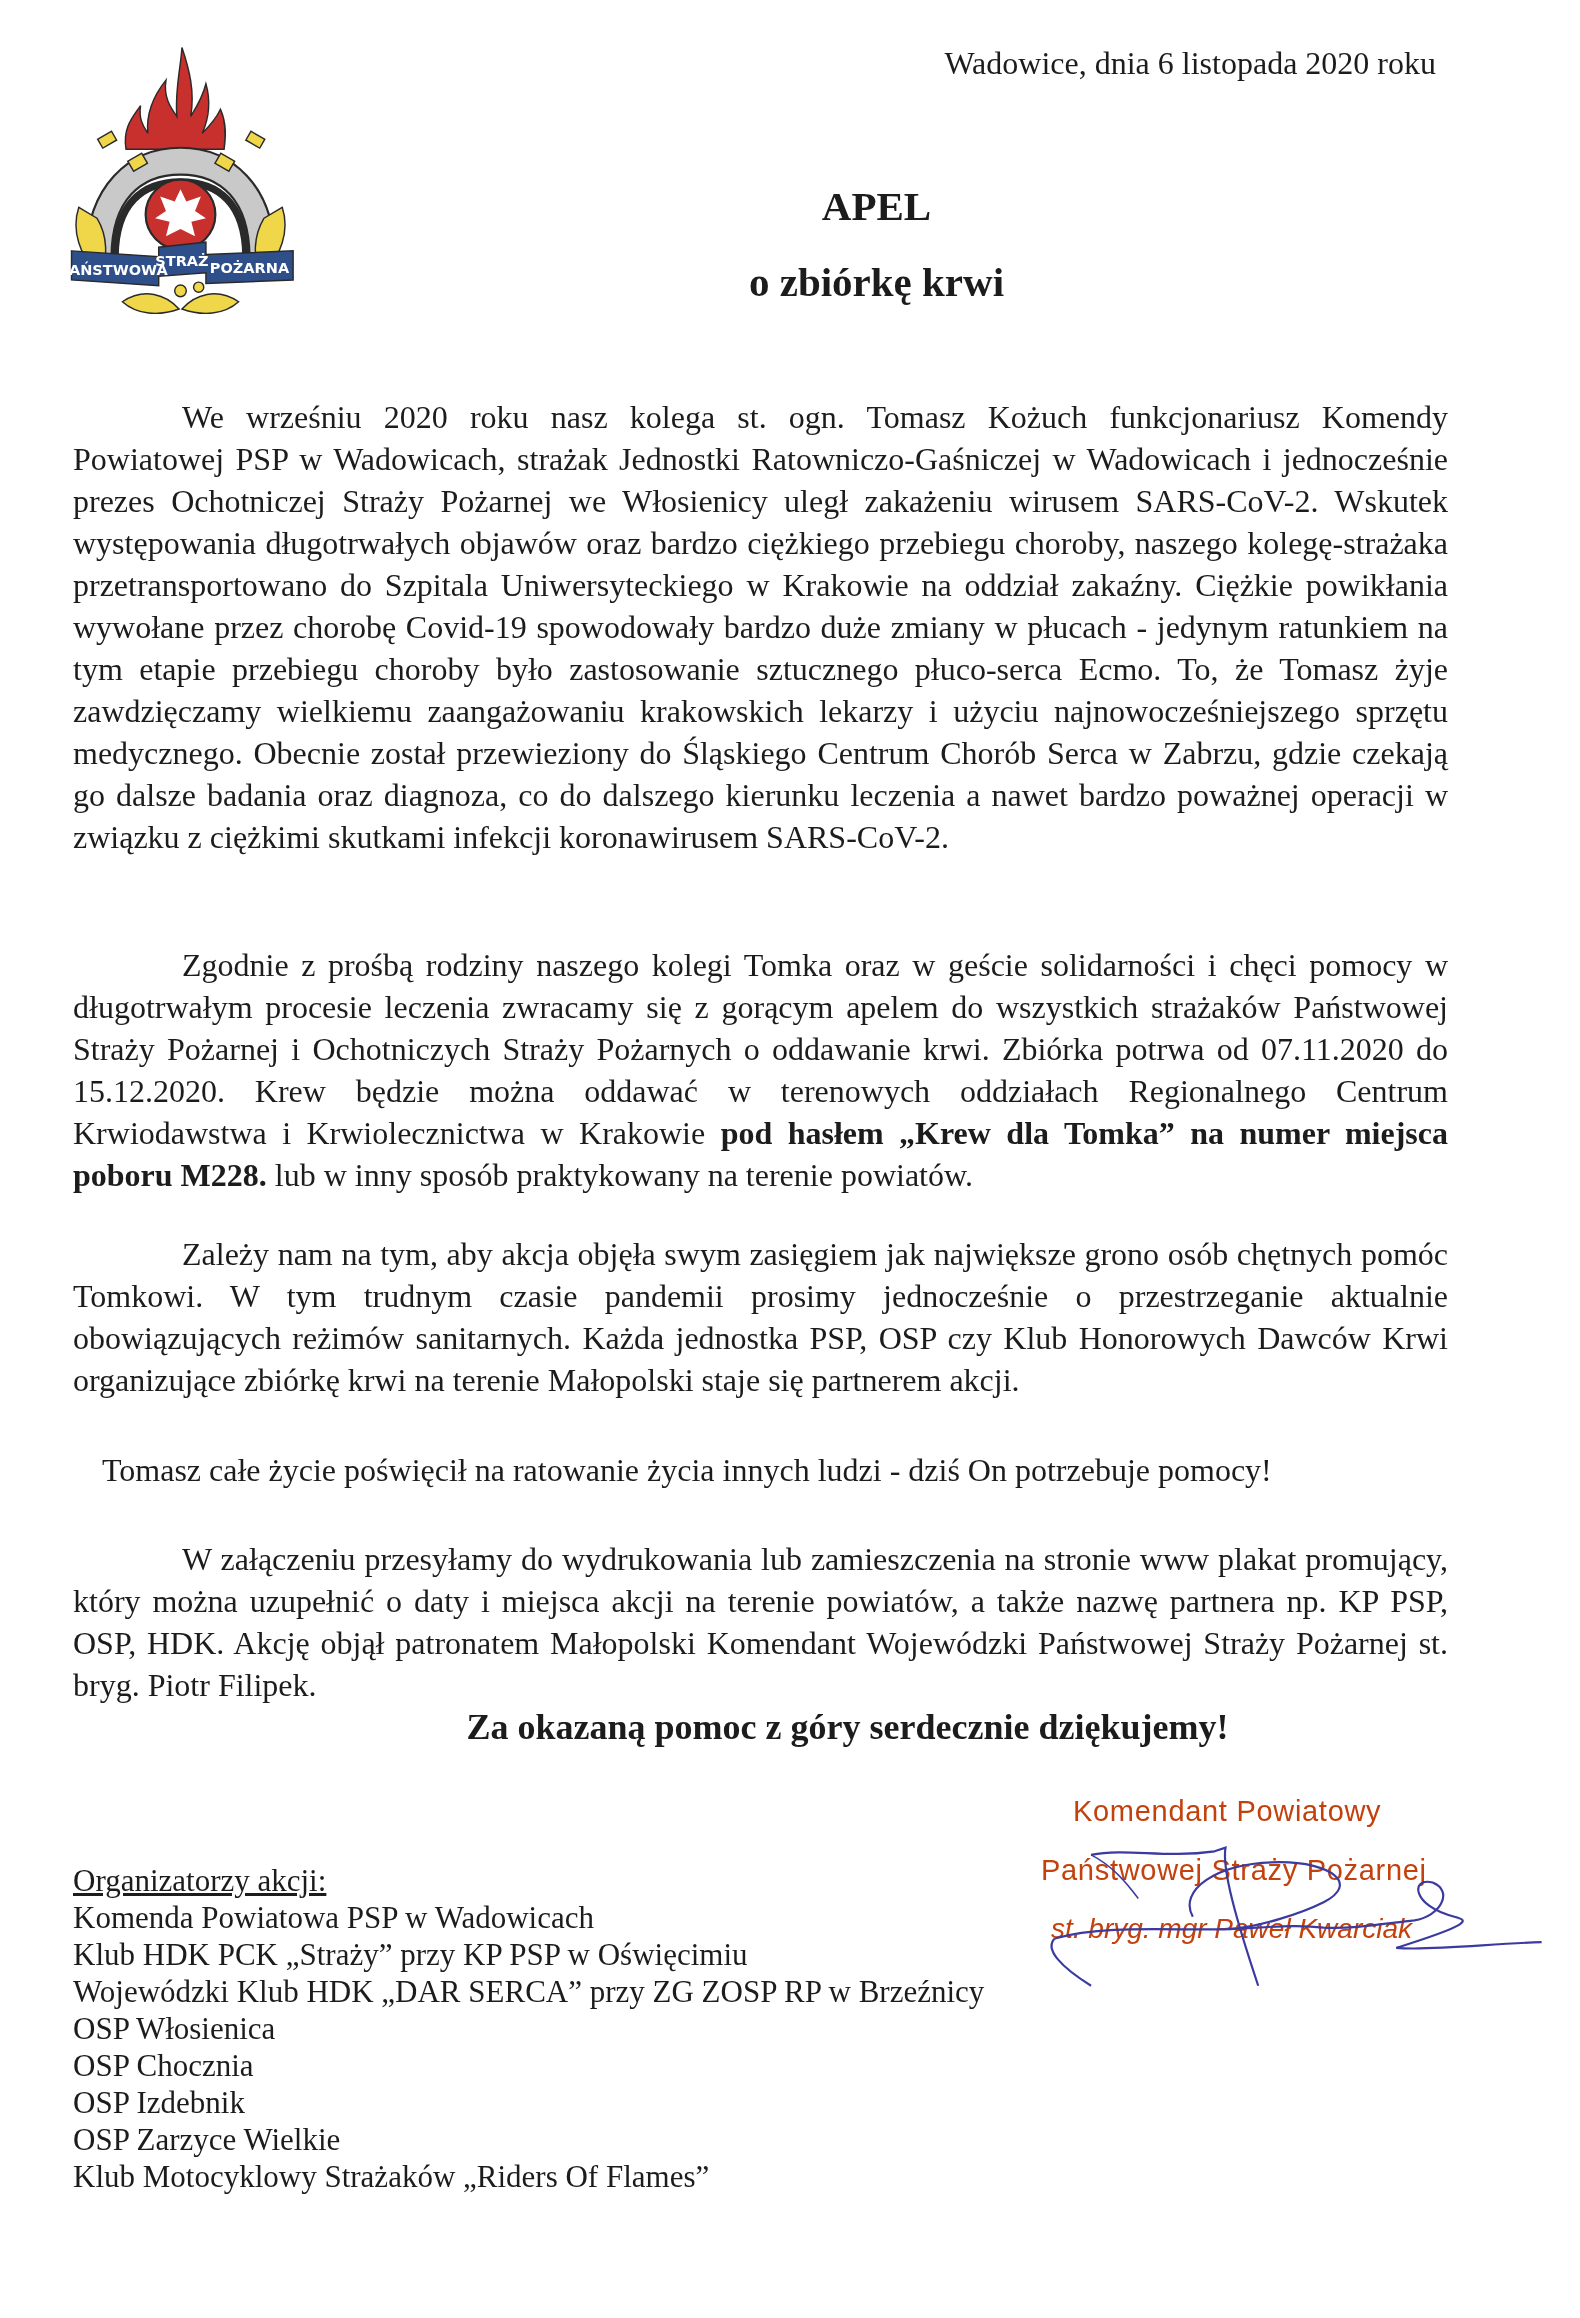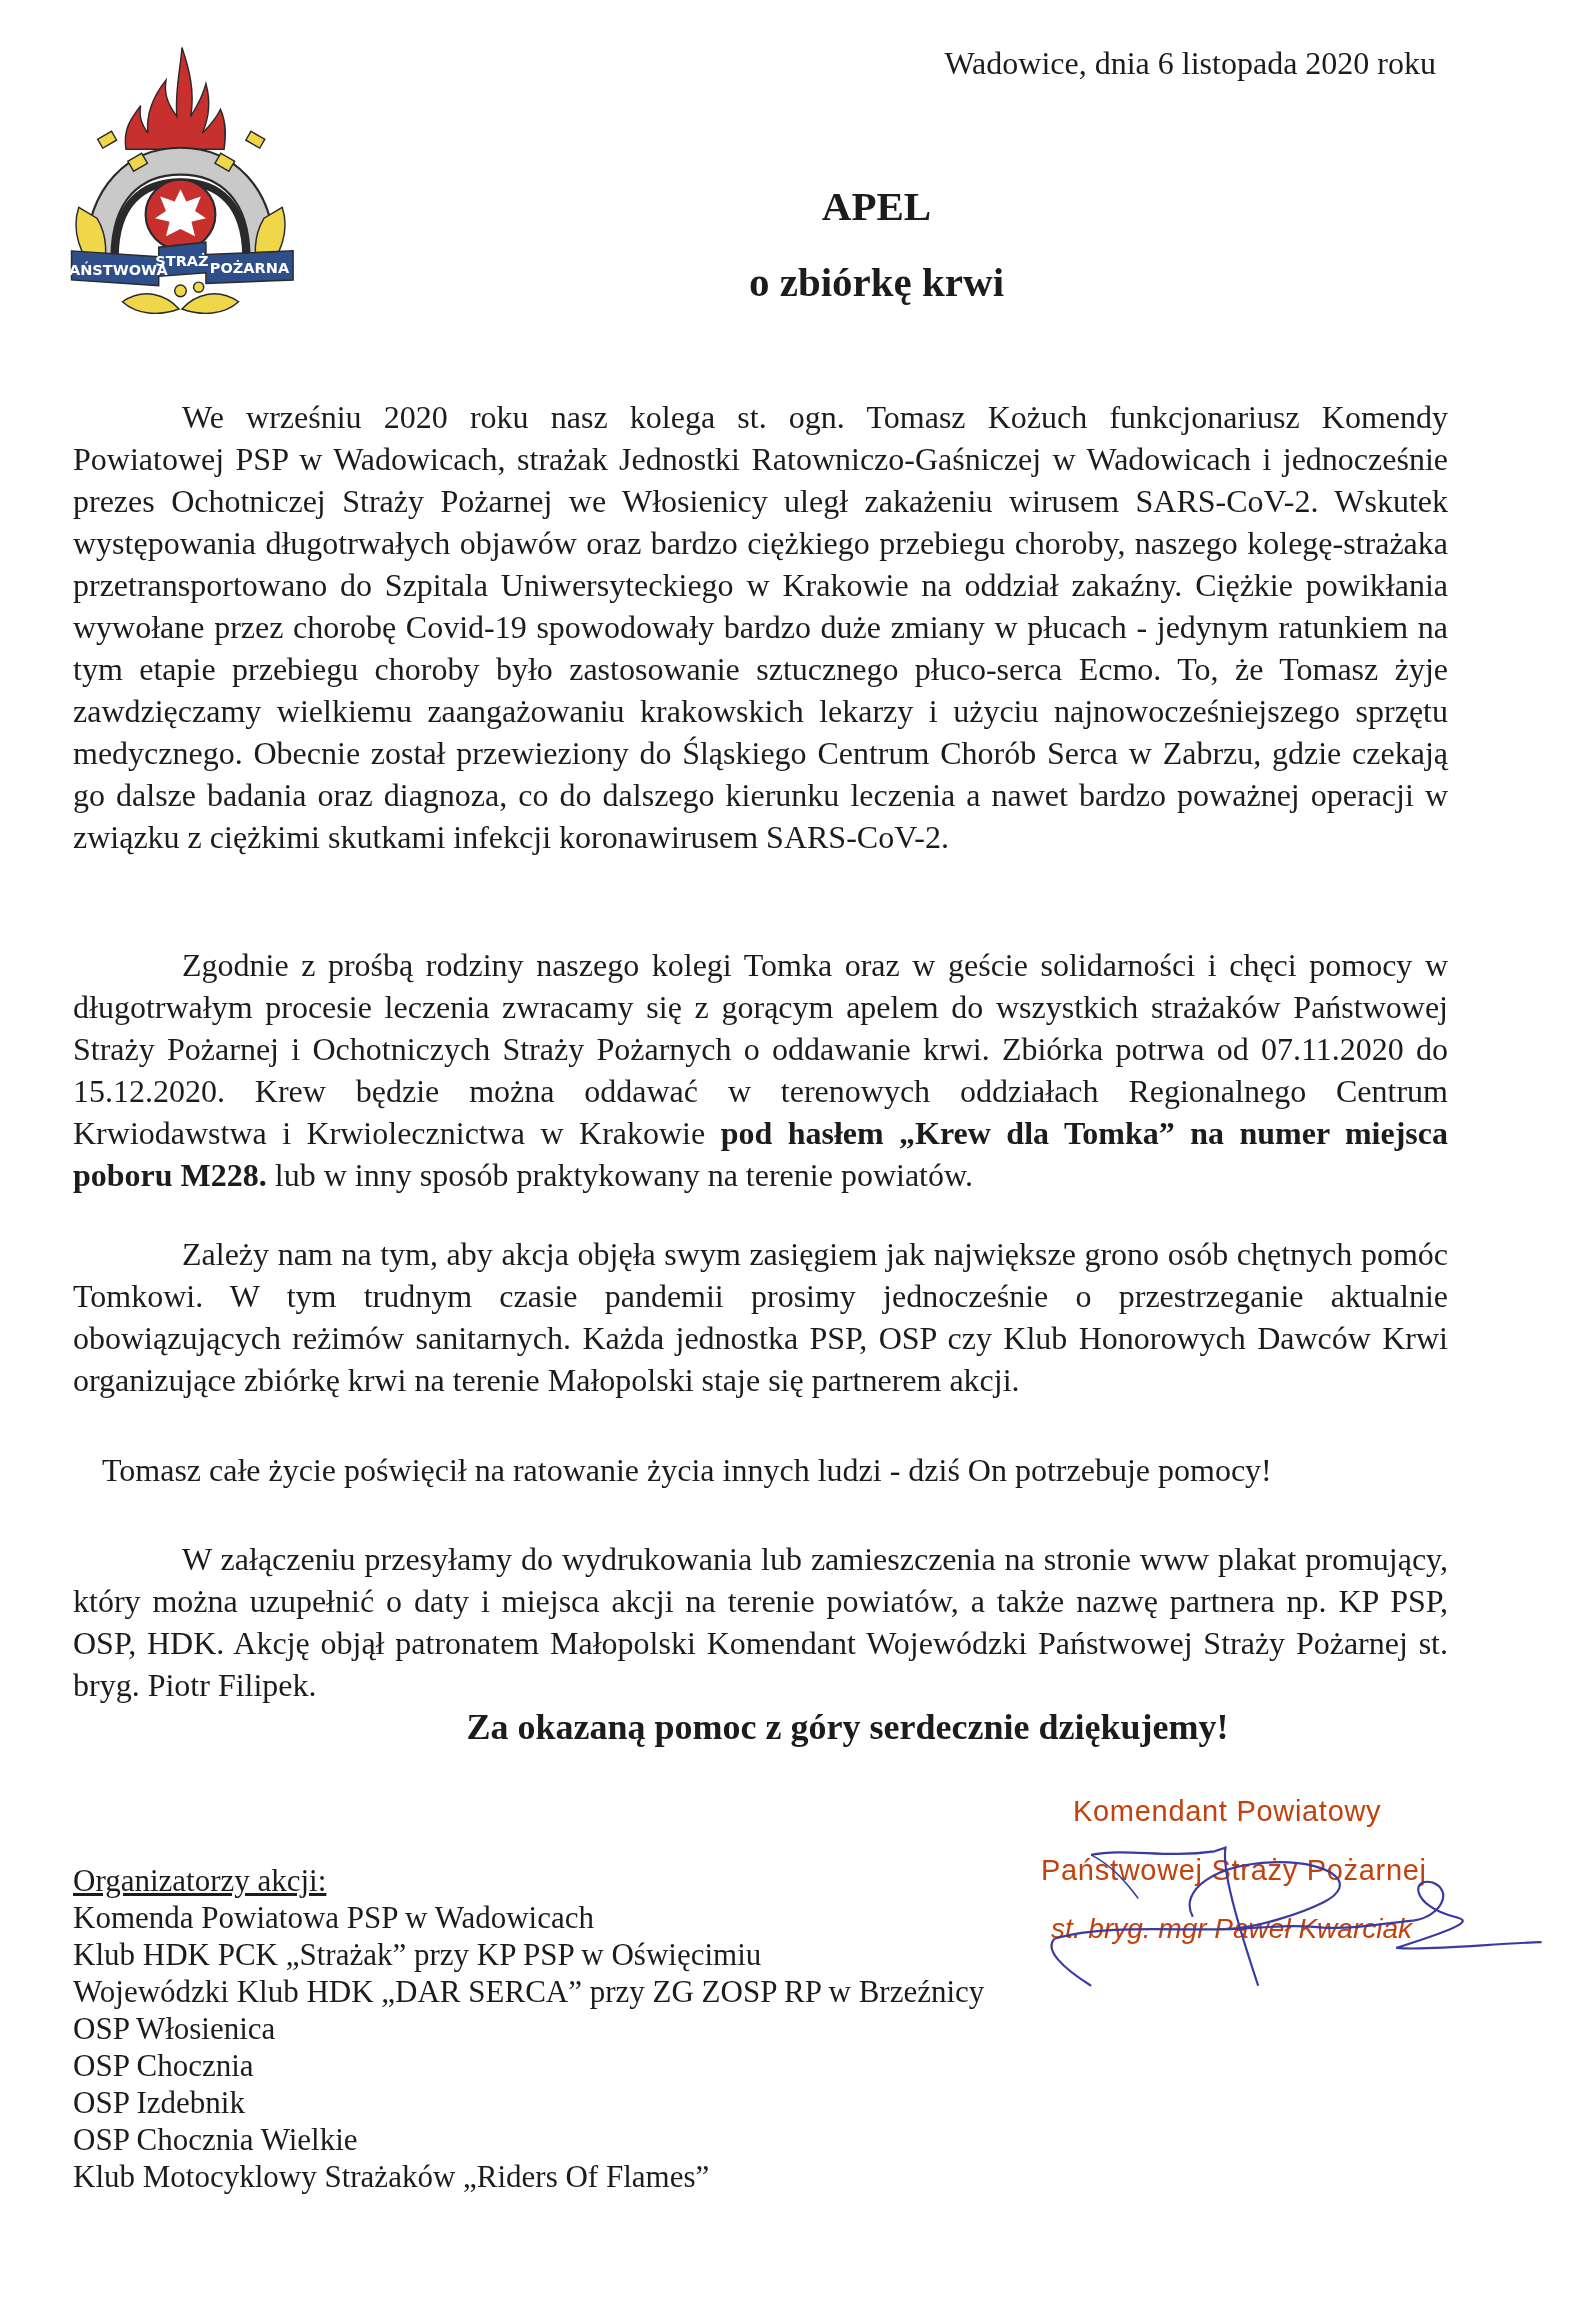--- a/index.html
+++ b/index.html
@@ -99,21 +99,21 @@
     <path d="M100,110 C130,125 150,150 165,170" fill="none" stroke="#3b3aa0" stroke-width="2"></path>
     <path d="M240,195 C220,160 270,120 360,120 C430,120 470,150 420,175 C390,190 330,210 290,212" fill="none" stroke="#3b3aa0" stroke-width="3"></path>
     <path d="M50,225 C120,205 220,215 290,212 C340,210 380,205 420,210 C460,212 500,205 545,200 C580,195 600,160 570,148 C540,140 540,180 600,195 C620,200 625,205 520,238 C570,242 650,232 720,230" fill="none" stroke="#3b3aa0" stroke-width="3"></path>
     <path d="M50,225 C35,240 60,265 100,290" fill="none" stroke="#3b3aa0" stroke-width="3"></path>
   </svg>
 </div>
 
 <div class="org">
   <span class="item heading">Organizatorzy akcji:</span>
   <span class="item">Komenda Powiatowa PSP w Wadowicach</span>
-  <span class="item">Klub HDK PCK „Strażak” przy  KP PSP w Oświęcimiu</span>
+  <span class="item">Klub HDK PCK „Straży” przy  KP PSP w Oświęcimiu</span>
   <span class="item">Wojewódzki Klub HDK  „DAR SERCA” przy ZG ZOSP RP w Brzeźnicy</span>
   <span class="item">OSP Włosienica</span>
   <span class="item">OSP Chocznia</span>
   <span class="item">OSP Izdebnik</span>
-  <span class="item">OSP Chocznia Wielkie</span>
+  <span class="item">OSP Zarzyce Wielkie</span>
   <span class="item">Klub Motocyklowy Strażaków „Riders Of Flames”</span>
 </div>
 
 
 </body></html>

